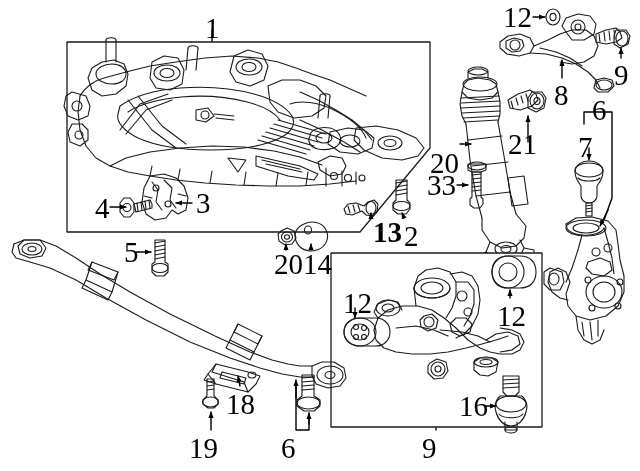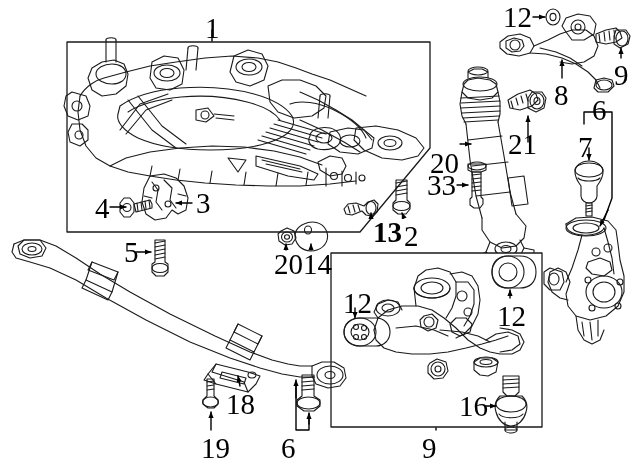--- a/index.html
+++ b/index.html
@@ -452,18 +452,18 @@
   <div class="callout-label" style="left:503px; top:3px;">12</div>
   <div class="callout-label" style="left:422px; top:434px;">9</div>
   <div class="callout-label" style="left:343px; top:289px;">12</div>
   <div class="callout-label" style="left:497px; top:302px;">12</div>
   <div class="callout-label" style="left:373px; top:218px;font-weight:bold;">13</div>
   <div class="callout-label" style="left:303px; top:250px;text-align:center;">14</div>
   <div class="callout-label" style="left:274px; top:250px;">20</div>
   <div class="callout-label" style="left:459px; top:392px;">16</div>
   <div class="callout-label" style="left:281px; top:434px;">6</div>
   <div class="callout-label" style="left:226px; top:390px;">18</div>
-  <div class="callout-label" style="left:201px; top:434px;">19</div>
+  <div class="callout-label" style="left:189px; top:434px;">19</div>
   <div class="callout-label" style="left:430px; top:130px;margin-top:19px;">20</div>
   <div class="callout-label" style="left:508px; top:130px;text-align:center;">21</div>
   <div class="callout-label" style="left:427px; top:171px;">33</div>
 
 </div>
 
 </body></html>

